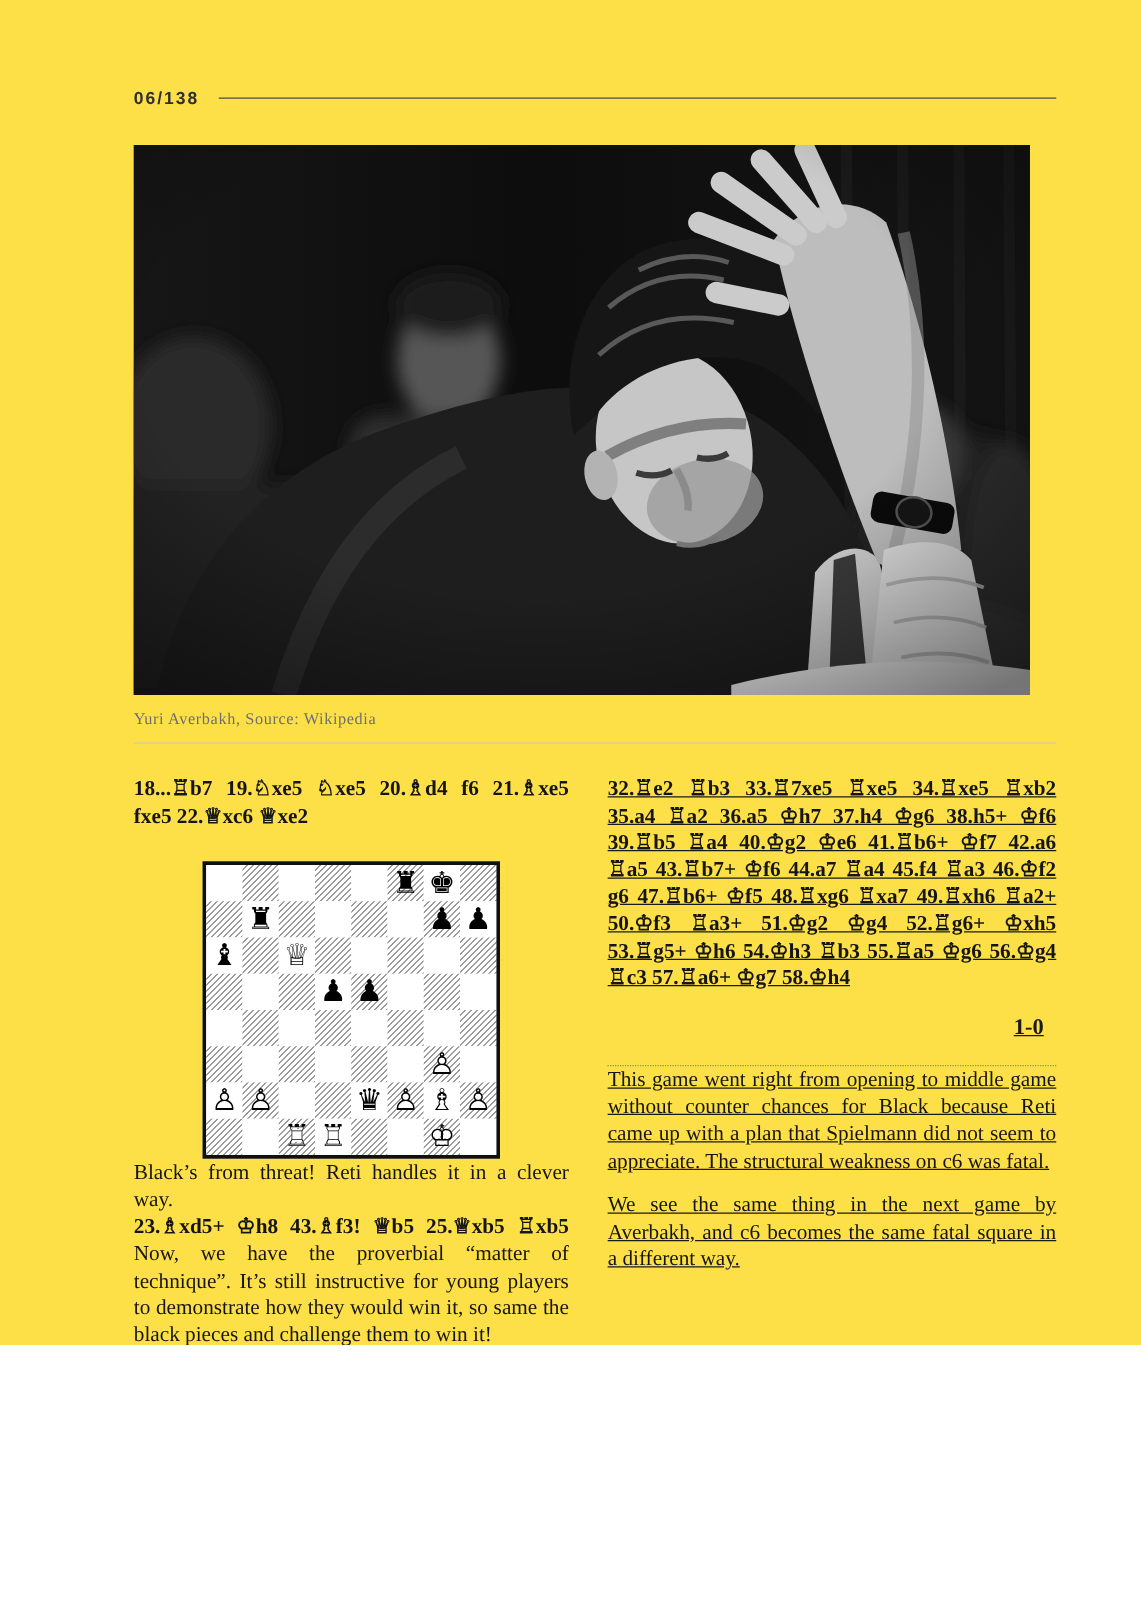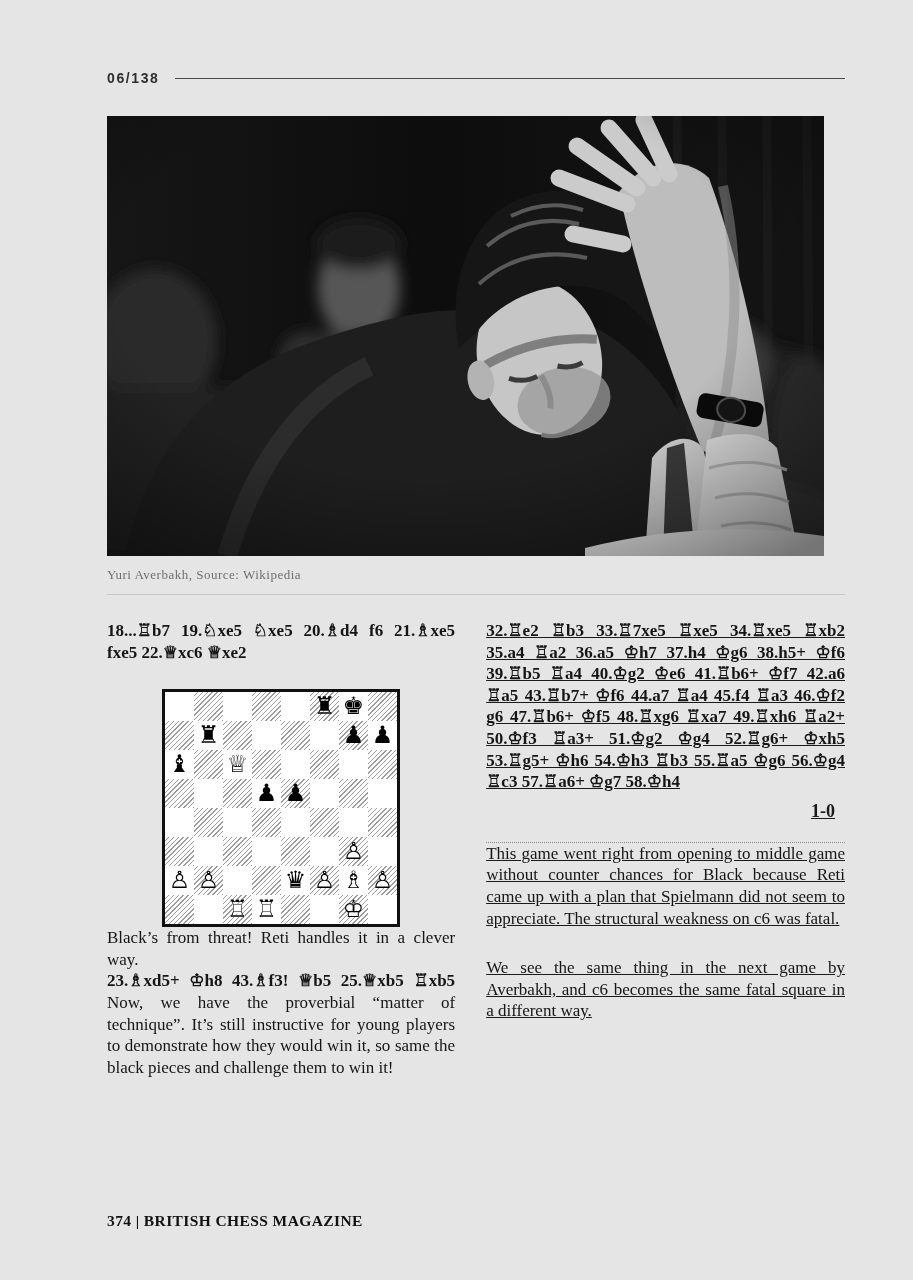--- a/index.html
+++ b/index.html
@@ -1,17 +1,17 @@
 <!DOCTYPE html>
 <html><head>
 <meta charset="utf-8">
 <style>
   html,body { margin:0; padding:0; background:#ffffff; }
   .page {
-    position:relative; width:913px; height:1280px; background:#e5e5e5;
+    position:relative; width:913px; height:1076px; background:#fde047;
     font-family:"Liberation Serif", serif; color:#1a1a1a; overflow:hidden;
   }
   .content { margin-left:107px; width:738px; }
 
   
   .header-row { display:flex; align-items:center; gap:16px; padding-top:70px; }
   .page-num { font-family:"Liberation Sans", sans-serif; font-weight:700;
               font-size:14px; letter-spacing:1.6px; color:#2f2f2f; }
   .header-rule { flex:1; height:1px; background:#4a4a4a; }
 
@@ -22,37 +22,37 @@
              font-size:13px; color:#6f6f6f; letter-spacing:0.5px; }
   .caption-rule { margin-top:11px; height:1px; background:#c8c8c8; }
 
   
   .columns { display:flex; margin-top:25px; gap:31px; }
   .col-left  { width:356px; }
   .col-right { width:367px;text-decoration:underline; }
   p { margin:0; text-align:justify; font-size:17px; line-height:21.6px; color:#151515; }
   .moves { font-weight:700; }
   .p-space { }
-  .p-space-sm { margin-top:28px; }
+  .p-space-sm { margin-top:14px; }
 
   
   .diagram { margin:26px auto 0 auto; width:238px; }
   .board { display:grid; grid-template-columns:repeat(8,29px); grid-auto-rows:29px;
            border:3px solid #101010; width:232px; background:#fff; }
   .sq { position:relative; display:flex; align-items:center; justify-content:center;
         font-family:"DejaVu Sans", sans-serif; font-size:24px; line-height:29px; }
   .sq.light { background:#ffffff; }
   .sq.dark  { background:repeating-linear-gradient(135deg,
                 #ffffff 0px, #ffffff 2.4px, #9d9d9d 2.4px, #9d9d9d 3.4px); }
   .sq .under { position:absolute; color:#ffffff; }
   .sq .over  { position:relative; color:#000000; }
   .sq .black-pc { position:relative; color:#000000; }
 
   
-  .result { text-align:right; font-weight:700; font-size:18px; margin-top:8px; padding-right:10px; }
+  .result { text-align:right; font-weight:700; font-size:18px; margin-top:18px; padding-right:10px; }
   .dotted-rule { border-top:1.5px dotted #8a8a8a; margin-top:20px; }
 
   
   .footer-row { position:absolute; top:1212px; left:107px; width:738px;
                 display:flex; gap:12px;flex-direction:column; }
   .footer-text { font-family:"Liberation Serif", serif; font-weight:700;
                  font-size:15.5px; letter-spacing:0.4px; color:#111; white-space:nowrap; }
   .footer-rule { flex:1; height:1.5px; background:#222; }
 </style>
 </head>

